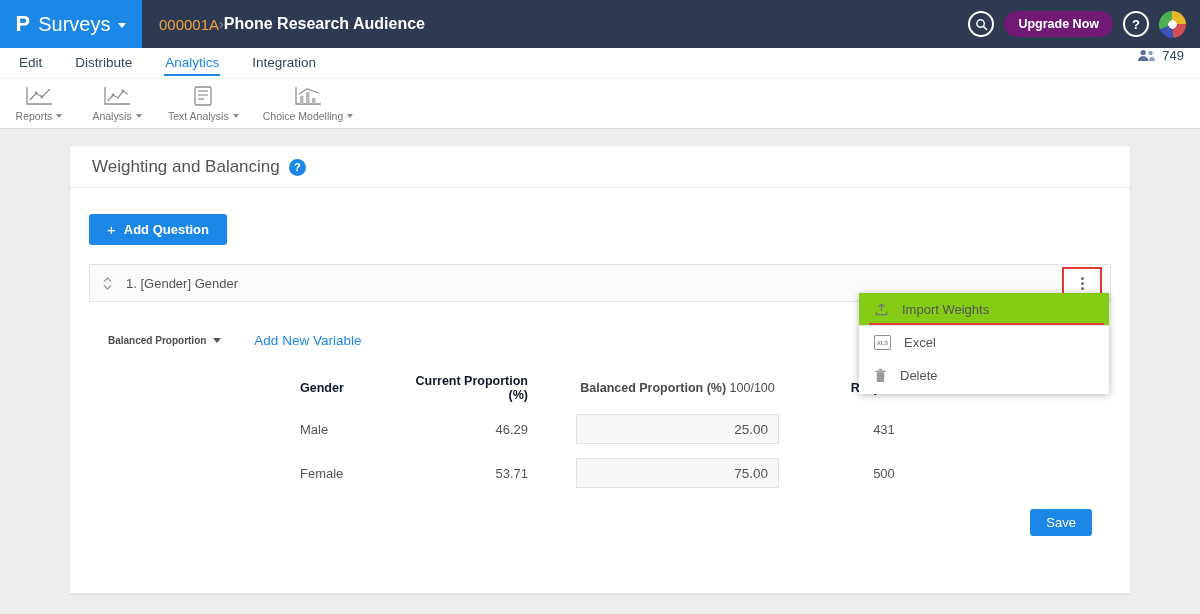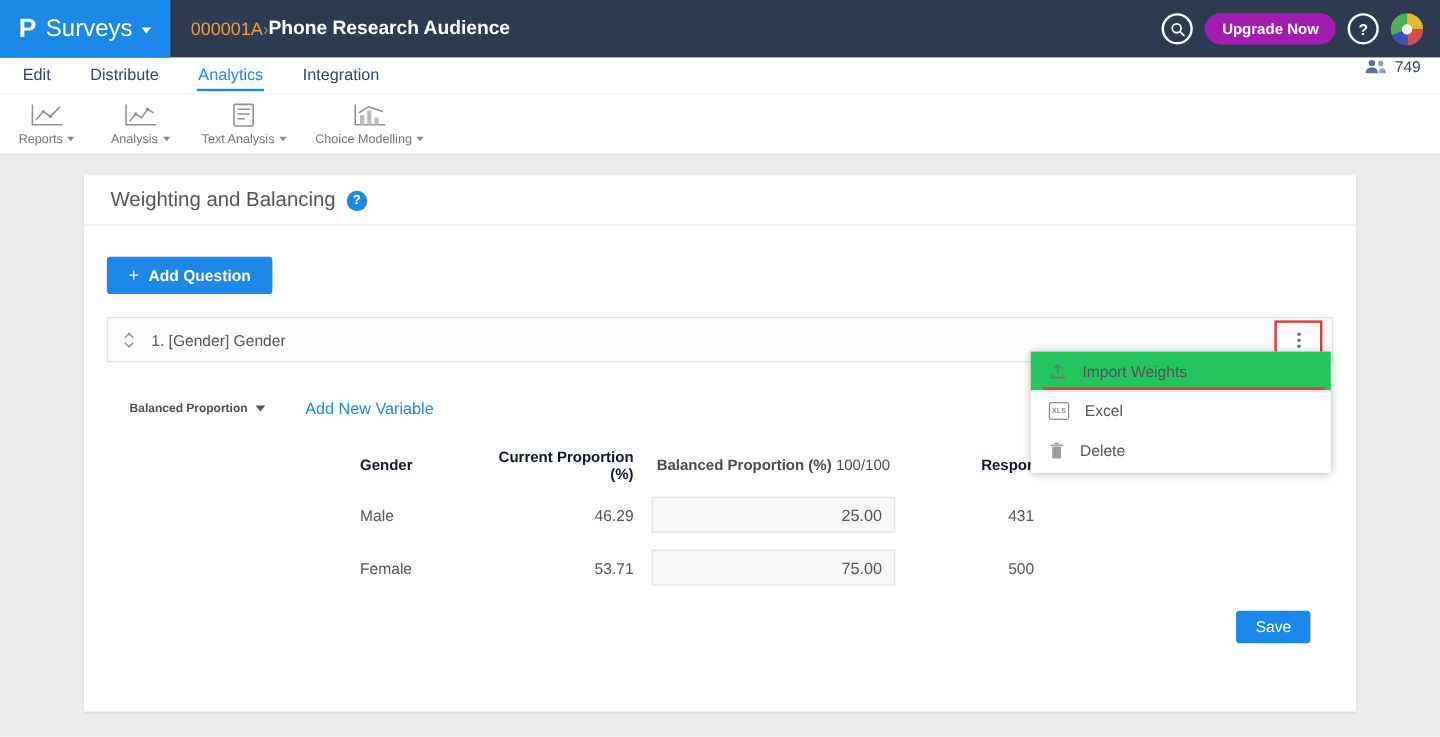--- a/index.html
+++ b/index.html
@@ -15,21 +15,21 @@
   .logo-box { width:142px; height:48px; background:#1b87e6; display:flex; align-items:center; justify-content:center; gap:8px; cursor:pointer; }
   .logo-p { color:#fff; font-size:22px; font-weight:bold; line-height:1; }
   .product { color:#fff; font-size:20px; }
   .caret-down-w { width:0; height:0; border-left:4px solid transparent; border-right:4px solid transparent; border-top:5px solid #fff; margin-top:2px; }
   .breadcrumb { display:flex; align-items:center; margin-left:17px; }
   .crumb-id { color:#f0a13c; font-size:15px; cursor:pointer; }
   .crumb-sep { color:#8a94a6; font-size:14px; }
   .crumb-title { color:#ffffff; font-size:16px;font-weight:bold; }
   .header-right { margin-left:auto; display:flex; align-items:center; gap:10px; padding-right:14px; }
   .hicon { width:26px; height:26px; border:2px solid #fff; border-radius:50%; display:flex; align-items:center; justify-content:center; cursor:pointer; color:#fff; font-size:13px; font-weight:bold; }
-  .upgrade { height:26px; background:#a21caf; border:none; border-radius:13px; color:#fff; font-size:12.5px; font-weight:bold; padding:0 14px; cursor:pointer; }
+  .upgrade { height:26px; background:#701a75; border:none; border-radius:13px; color:#fff; font-size:12.5px; font-weight:bold; padding:0 14px; cursor:pointer; }
   .palette {
     width:27px; height:27px; border-radius:50%; cursor:pointer;
     background:
       radial-gradient(circle at 50% 50%, rgba(255,255,255,.95) 0 4px, rgba(255,255,255,0) 4.5px),
       conic-gradient(#e8b82c 0 90deg, #d34f4f 90deg 175deg, #3f51b5 175deg 250deg, #4caf50 250deg 360deg);
   }
 
   
   .nav { height:31px; background:#ffffff; display:flex; align-items:flex-start; padding:0 16px 0 18px; border-bottom:1px solid #efefef; }
   .nav-item { font-size:13.5px; color:#33475b; margin-right:31px; cursor:pointer; padding:7px 1px 6px; }
@@ -56,35 +56,35 @@
 
   .q-row { margin-top:19px; height:38px; background:#fbfbfb; border:1px solid #e4e4e4; display:flex; align-items:center; padding:0 11px; position:relative; }
   .collapse-btn { display:flex; align-items:center; cursor:pointer; }
   .q-label { font-size:13px; color:#545454; margin-left:12px; }
   .kebab-btn { position:absolute; right:8px; top:2px; width:40px; height:32px; border:2px solid #e53935; background:#fff; display:flex; align-items:center; justify-content:center; cursor:pointer; }
   .kebab-dots { display:flex; flex-direction:column; gap:2px; }
   .kebab-dots i { width:3px; height:3px; background:#6f6f6f; border-radius:50%; display:block; }
 
   .menu { position:absolute; top:147px; right:21px; width:250px; background:#fff; box-shadow:0 1px 7px rgba(0,0,0,.3); z-index:20; padding-bottom:2px; }
   .menu-item { height:33px; display:flex; align-items:center; gap:13px; padding:0 15px; font-size:13px; color:#545454; cursor:pointer; position:relative; }
-  .menu-item.first { background:#22c55e; border-bottom:1px solid #e5e5e5; }
+  .menu-item.first { background:#84cc16; border-bottom:1px solid #e5e5e5; }
   .annotation-underline { position:absolute; left:10px; right:5px; bottom:0; height:2px; background:#e53935; }
   .xls-badge { width:17px; height:15px; border:1px solid #8d8d8d; border-radius:2px; font-size:6px; color:#8d8d8d; display:flex; align-items:center; justify-content:center; font-weight:bold; }
 
   .controls { margin-top:31px; display:flex; align-items:center; }
   .bp-dropdown { margin-left:19px; font-size:10px; color:#4d4d4d; font-weight:bold; display:flex; align-items:center; gap:7px; cursor:pointer; }
   .caret-down-d { width:0; height:0; border-left:4px solid transparent; border-right:4px solid transparent; border-top:5px solid #555; }
   .add-var { margin-left:33px; color:#1b87e6; font-size:13.5px; cursor:pointer; }
 
   .wtable { margin-top:29px; padding-left:211px; }
   .trow { display:flex; align-items:center; height:44px; }
   .thead { height:22px; margin-bottom:8px; }
   .c-g    { width:103px; font-size:13px; color:#545454; }
   .c-cur  { width:125px; text-align:right; font-size:13px; color:#545454; }
-  .c-bal  { width:203px; margin-left:15px; text-align:right; }
+  .c-bal  { width:203px; margin-left:48px; text-align:right; }
   .c-resp { width:150px; margin-left:30px; text-align:center; font-size:13px; color:#545454; }
   .thead .c-g, .thead .c-cur, .thead .c-resp { font-weight:bold; font-size:12.5px; color:#0f172a; }
   .thead .c-bal { text-align:center; font-size:12.5px; color:#4a4a4a; white-space:nowrap; }
   .thead .c-bal b { font-weight:bold; }
   .thead .c-bal span { font-weight:normal; }
   .bal-input { width:203px; height:30px; background:#f7f7f7; border:1px solid #e2e2e2; text-align:right; padding:0 10px; font-size:13.5px; color:#545454; font-family:"Liberation Sans", sans-serif; }
 
   .save-row { display:flex; justify-content:flex-end; padding-right:19px; margin-top:14px; }
   .save-btn { background:#1b87e6; color:#fff; border:none; border-radius:3px; height:27px; padding:0 16px; font-size:13px; cursor:pointer; }
 

